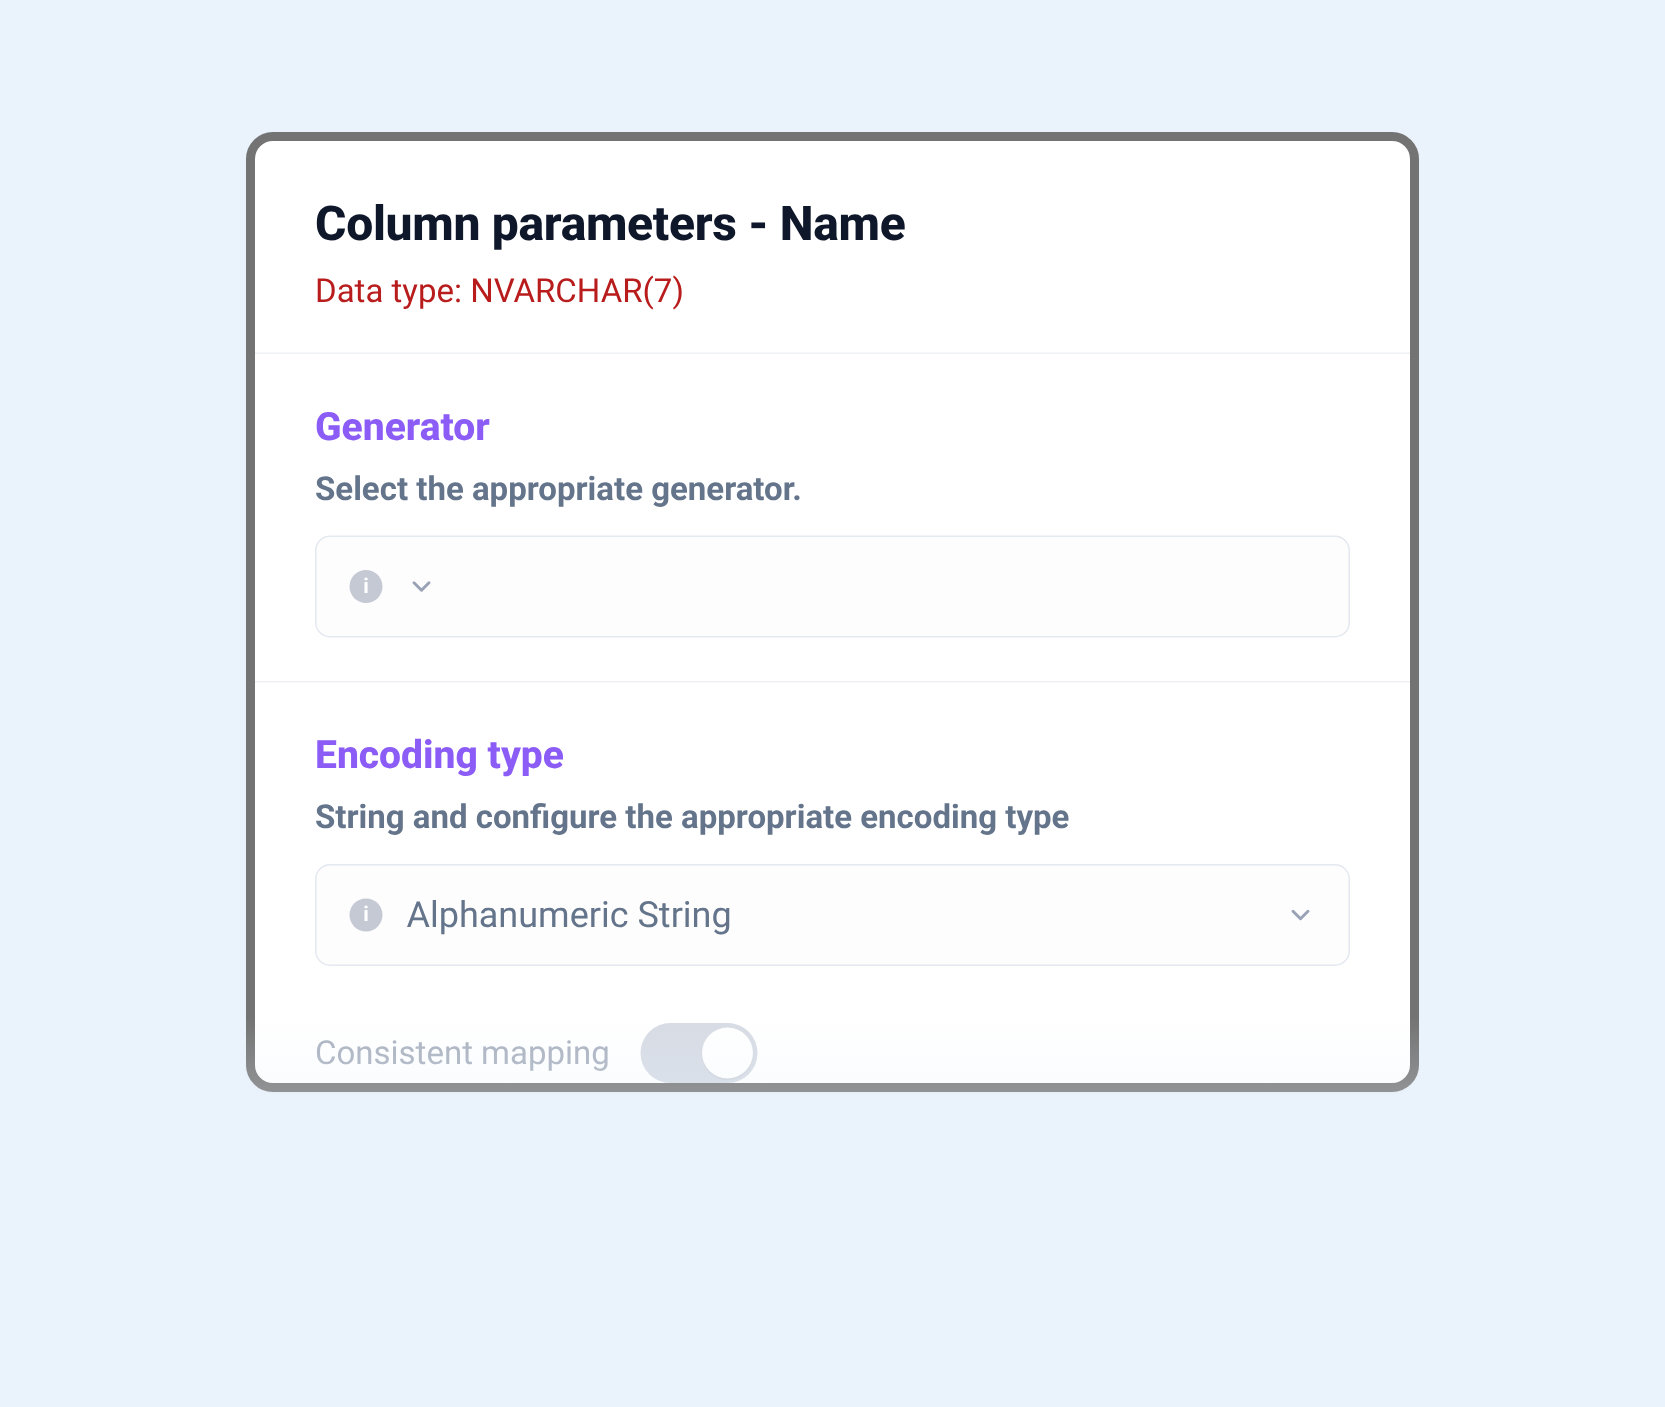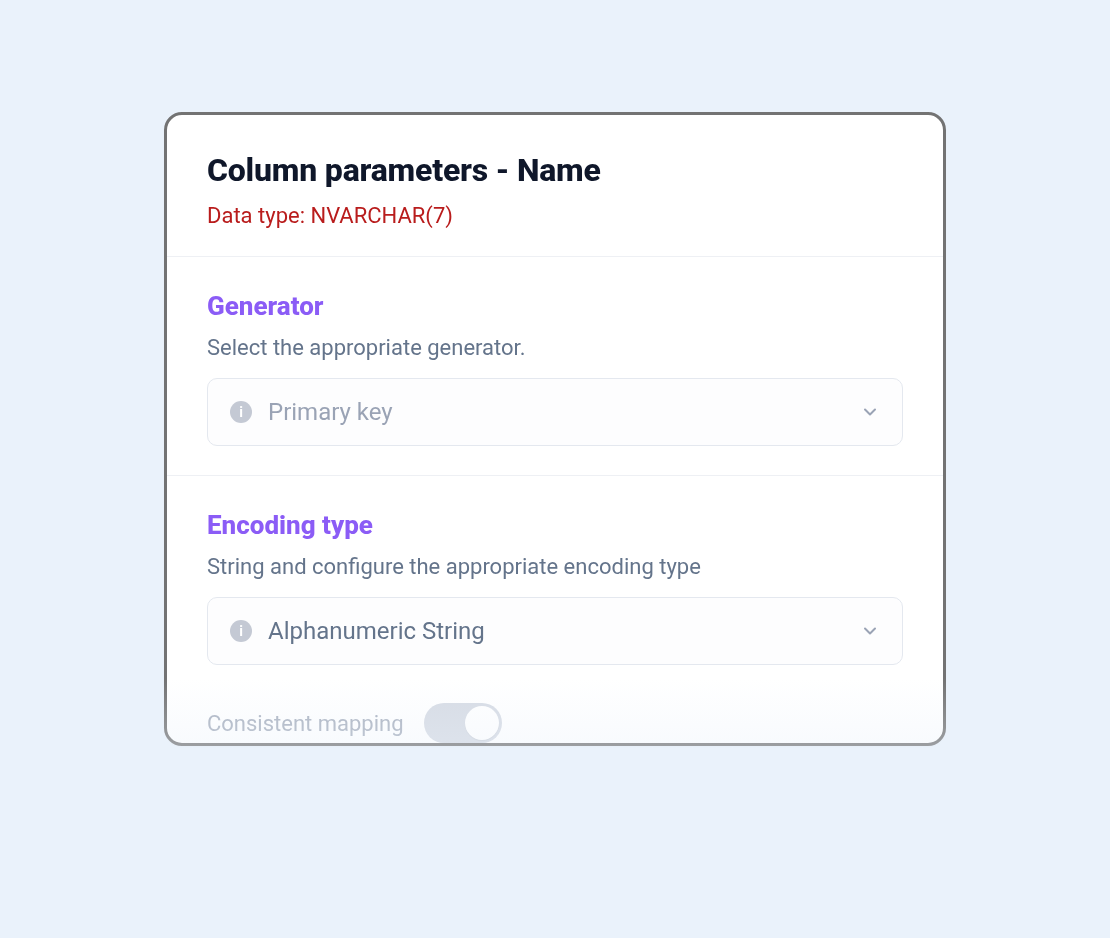--- a/index.html
+++ b/index.html
@@ -6,25 +6,25 @@
   html, body { width: 1110px; height: 938px; }
   body {
     font-family: -apple-system, BlinkMacSystemFont, "Segoe UI", Roboto, Arial, sans-serif;
     background: #eaf2fb;
     border-radius: 40px;
     overflow: hidden;
     position: relative;
   }
   .card {
     position: absolute;
-    top: 112px;
+    top: 88px;
     left: 164px;
     width: 782px;
     background: #ffffff;
-    border: 3px solid #737373;
+    border: 6px solid #737373;
     border-radius: 18px;
     box-shadow: 0 1px 2px rgba(15,23,42,0.02);
     overflow: hidden;
   }
   .card-header {
     padding: 36px 40px 28px 40px;
     border-bottom: 1px solid #eef0f4;
   }
   .card-title {
     font-size: 32px;
@@ -46,21 +46,21 @@
     margin-top: 21px;
   }
   .section-title {
     font-size: 26px;
     font-weight: 800;
     color: #8b5cf6;
   }
   .section-desc {
     margin-top: 14px;
     font-size: 22px;
-    font-weight: 400;
+    font-weight: 700;
     color: #64748b;
   }
   .field-label {
     margin-top: 40px;
     font-size: 22px;
     font-weight: 500;
     color: #1e293b;
   }
   .select {
     margin-top: 18px;
@@ -151,21 +151,20 @@
     <h1 class="card-title">Column parameters - Name</h1>
     <div class="card-subtitle">Data type: NVARCHAR(7)</div>
   </div>
 
   <div class="section">
     <div class="section-title">Generator</div>
     <div class="section-desc">Select the appropriate generator.</div>
 
     <div class="select">
       <span class="info-icon">i</span>
-      <span class="select-value">Primary key</span>
       <span class="chevron">
         <svg width="20" height="20" viewBox="0 0 20 20" fill="none">
             <path d="M5 7.5l5 5 5-5" stroke="#9aa3b5" stroke-width="2" stroke-linecap="round" stroke-linejoin="round"></path>
           </svg>
       </span>
     </div>
   </div>
 
   <div class="section divider">
     <div class="section-title">Encoding type</div>

